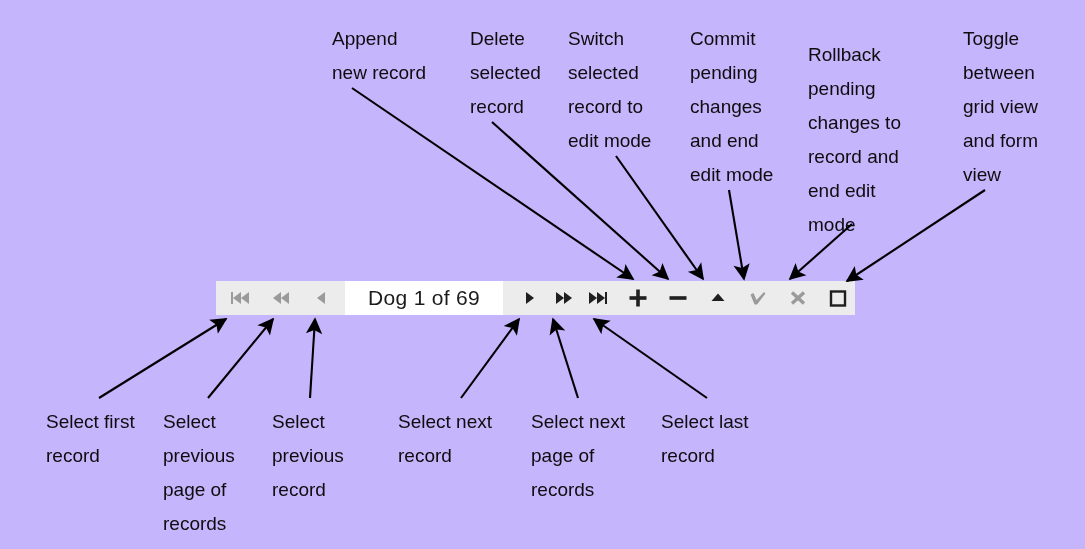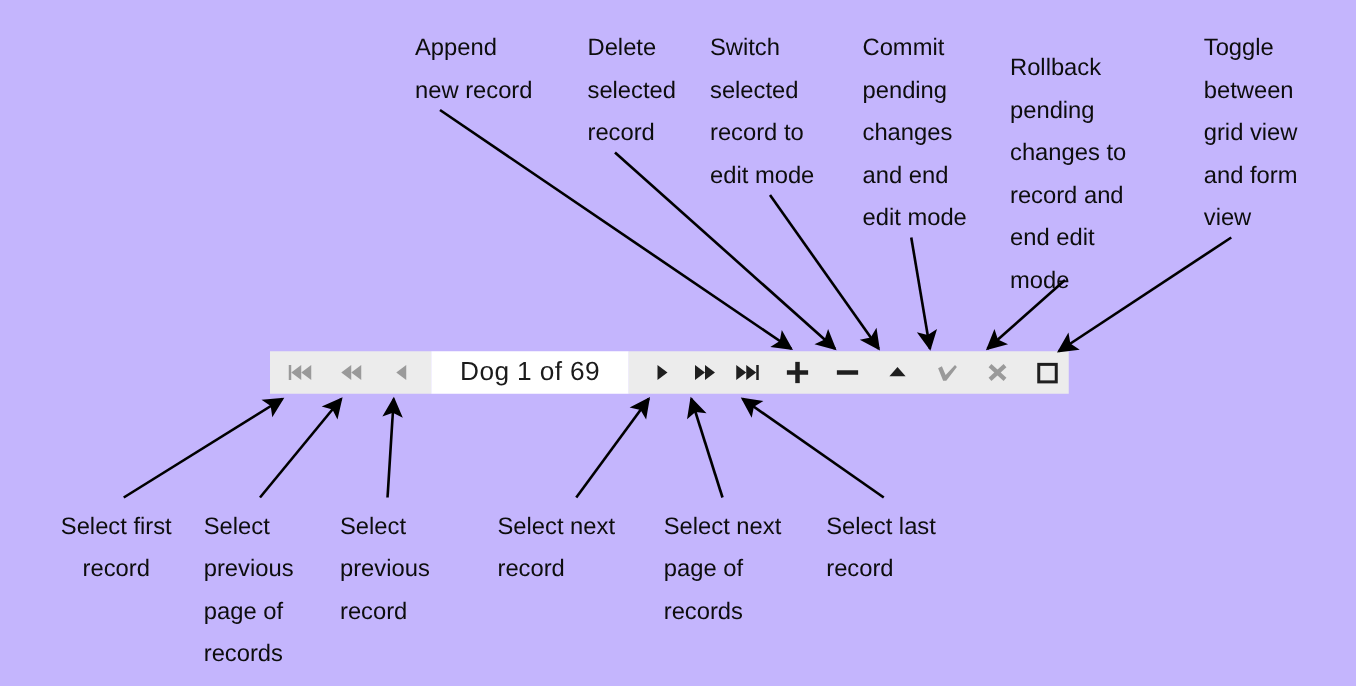--- a/index.html
+++ b/index.html
@@ -222,21 +222,21 @@
 
       <div class="nav-btn" style="margin-left:6px;" title="toggle view">
         <svg width="20" height="20" viewBox="0 0 20 20" aria-hidden="true">
           <rect class="ico-en-stroke" stroke-width="2.4" x="3" y="3.5" width="14" height="14"></rect>
         </svg>
       </div>
 
     </div>
   </div>
 
-  <div class="anno anno-bottom" style="left:33px; top:405px; width:120px;text-align:center;">Select first
+  <div class="anno anno-bottom" style="left:46px; top:405px; width:120px;">Select first
 record</div>
 
   <div class="anno anno-bottom" style="left:163px; top:405px; width:100px;">Select
 previous
 page of
 records</div>
 
   <div class="anno anno-bottom" style="left:272px; top:405px; width:100px;">Select
 previous
 record</div>

